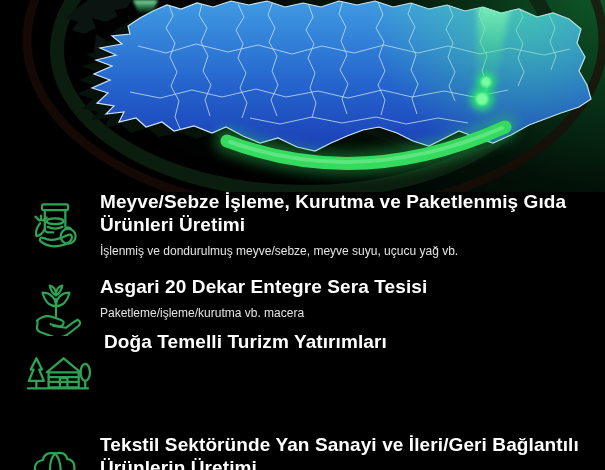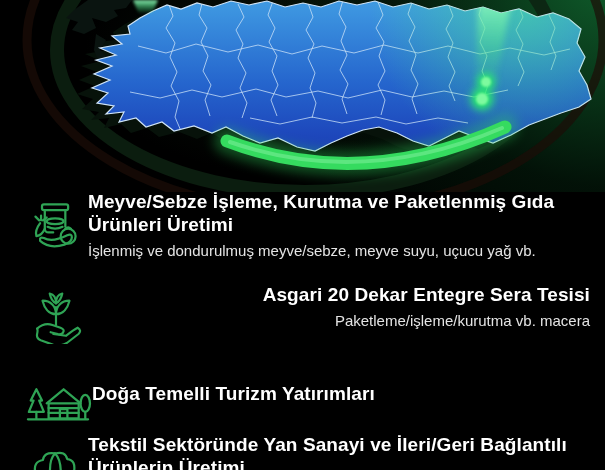--- a/index.html
+++ b/index.html
@@ -11,40 +11,40 @@
   
   .map-area{position:absolute;left:0;top:0;width:605px;height:192px;}
   .map-haze{
     position:absolute;inset:0;
     background:
       radial-gradient(circle at 101% -18%, rgba(25,150,70,.65), rgba(10,70,30,.25) 34%, rgba(0,0,0,0) 55%),
       radial-gradient(ellipse 300px 170px at 300px 55px, rgba(14,36,18,.55), rgba(0,0,0,0) 72%);
   }
   .map-svg{position:absolute;left:0;top:0;display:block;}
   
-  .item{position:absolute;left:24px;width:566px;display:flex;}
+  .item{position:absolute;left:24px;width:566px;display:flex;gap:12px;}
   .item1{top:190px;}
-  .item2{top:283px;text-align:right;}
-  .item3{top:361px;align-items:center;}
+  .item2{top:275px;}
+  .item3{top:330px;}
   .item4{top:433px;}
   .icon-box{flex:0 0 64px;display:flex;justify-content:center;}
   .item1 .icon-box{margin-top:6px;}
   .item2 .icon-box{margin-top:5px;}
   .item3 .icon-box{margin-top:17px;}
   .item4 .icon-box{margin-top:7px;}
   .gicon *{stroke:var(--icon-green,#2fa455);fill:none;stroke-width:2.4;stroke-linecap:round;stroke-linejoin:round;}
   .txt{flex:1;min-width:0;}
   .title{
     color:var(--title-color,#ffffff);
     font-weight:bold;font-size:19px;line-height:23px;
     letter-spacing:.1px;white-space:pre-line;
   }
   .subtitle{
     color:var(--subtitle-color,#e4e4e4);
-    font-size:15px;line-height:22px;margin-top:4px;white-space:pre-line;
+    font-size:12px;line-height:22px;margin-top:4px;white-space:pre-line;
   }
 </style>
 </head>
 <body>
 
 <div class="map-area">
   <div class="map-haze"></div>
   <svg class="map-svg" viewBox="0 0 605 192" width="605" height="192">
     <defs>
       <linearGradient id="landGrad" x1="0" y1="0" x2="0" y2="1">

